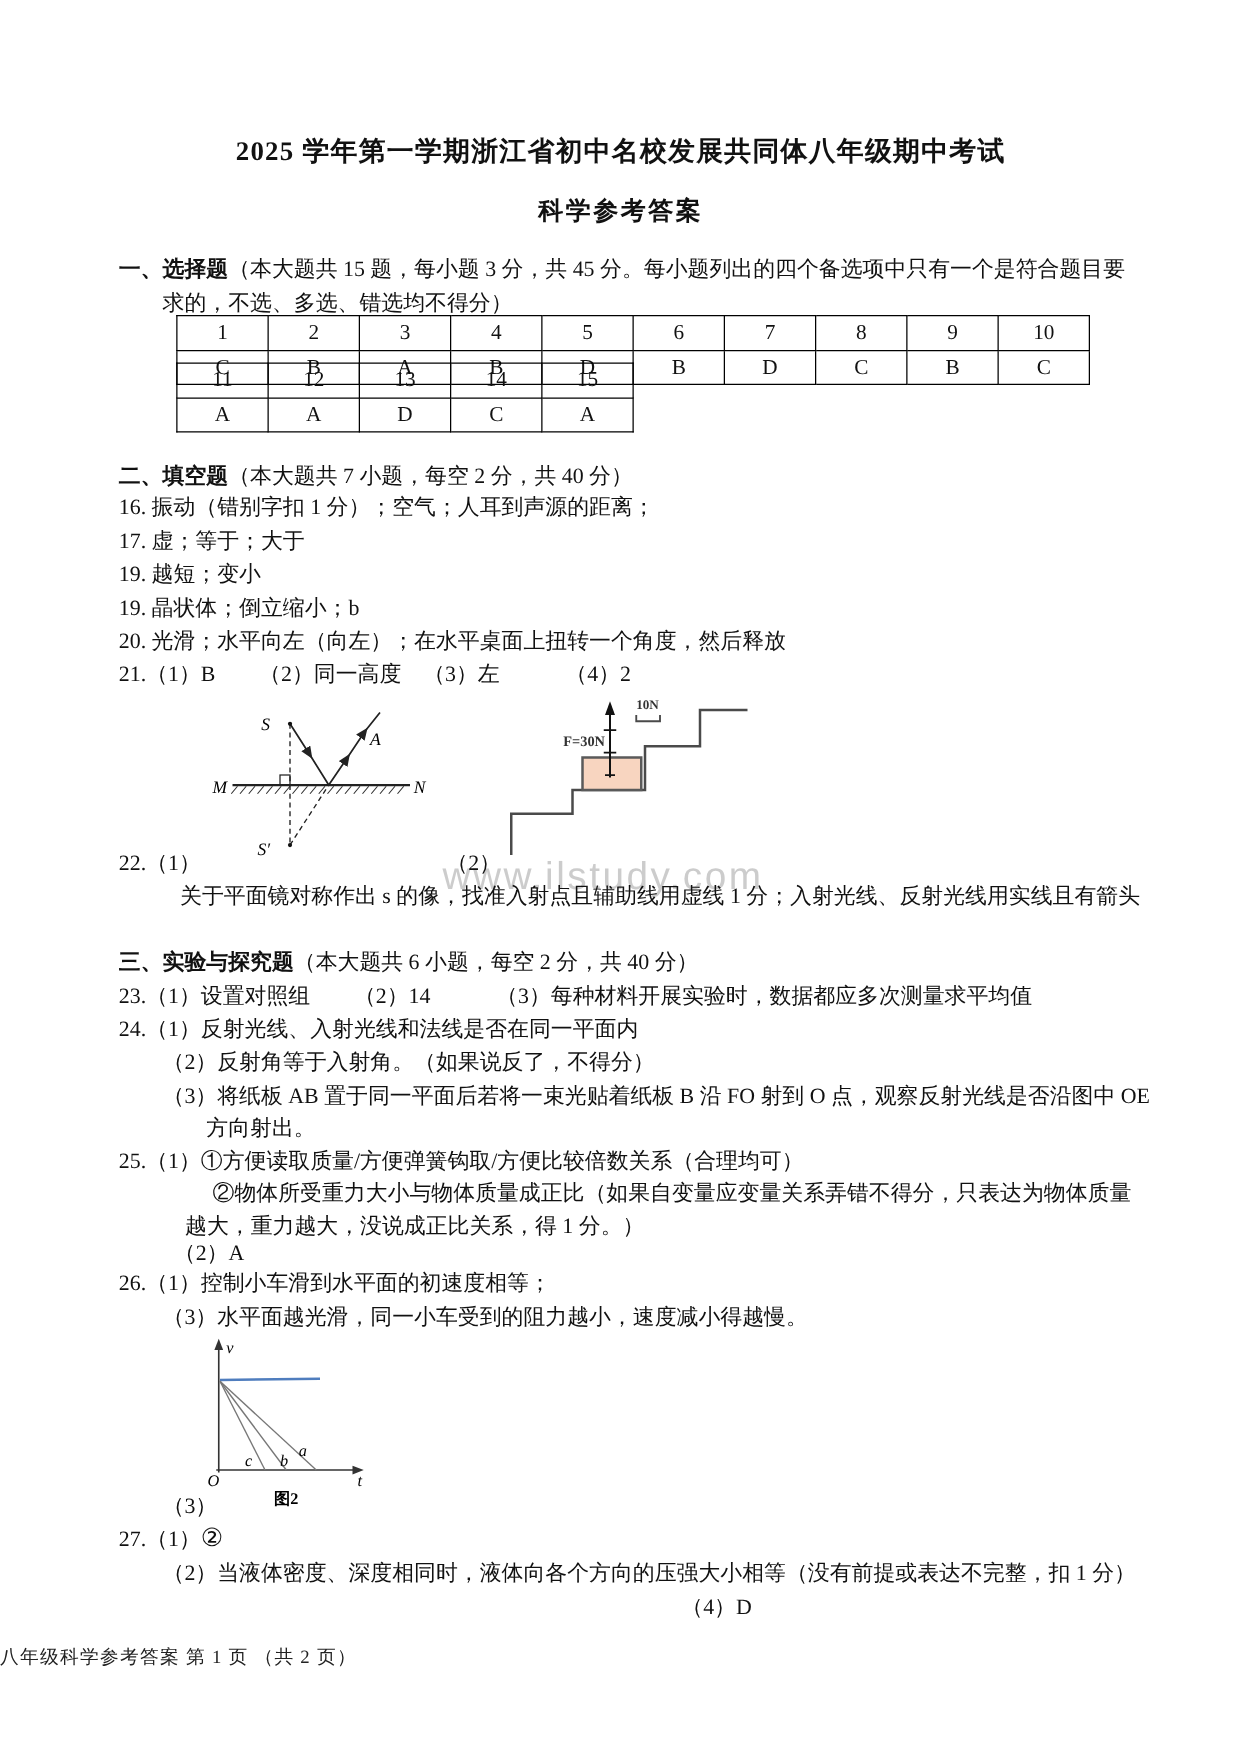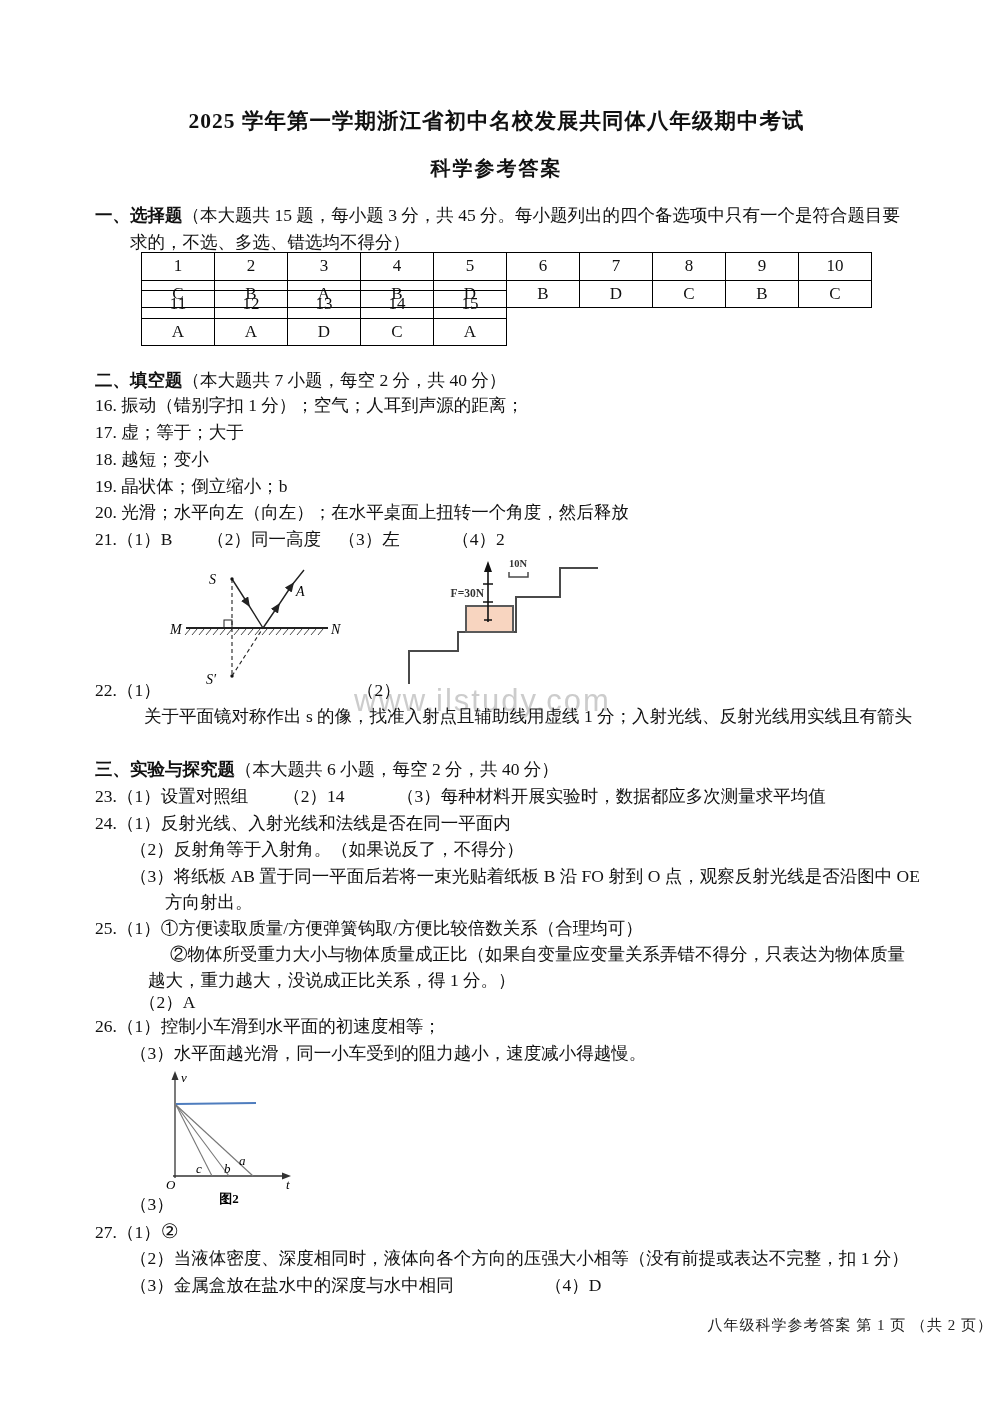--- a/index.html
+++ b/index.html
@@ -11,21 +11,21 @@
             font-size:20px;font-weight:bold;font-family:"Liberation Sans","DejaVu Sans",sans-serif;letter-spacing:2px;}
   .line{position:absolute;font-size:17.5px;line-height:22px;white-space:pre;color:#111;}
   .hd{font-weight:bold;font-family:"Liberation Sans","DejaVu Sans",sans-serif;margin-top:12px;}
   table.anskey{position:absolute;border-collapse:collapse;table-layout:fixed;}
   table.anskey td{width:72px;height:26.5px;border:1px solid #000;text-align:center;
                   vertical-align:middle;font-size:17px;padding:0;}
   .watermark{position:absolute;left:354px;top:683px;font-size:31px;letter-spacing:2px;
              font-family:"Liberation Sans","DejaVu Sans",sans-serif;color:rgba(170,170,170,0.6);z-index:0;}
   .fig{position:absolute;}
   .big2{font-size:20px;}
-  .footer{position:absolute;top:1316px;left:0;right:0;text-align:right;font-size:15px;color:#222;letter-spacing:1px;}
+  .footer{position:absolute;top:1316px;left:0;right:0;text-align:left;font-size:15px;color:#222;letter-spacing:1px;}
   svg text{font-family:"Liberation Serif","DejaVu Serif",serif;}
   .z1{z-index:1;}
 </style>
 </head>
 <body>
 
 <div class="page">
 
   <div class="watermark">www.ilstudy.com</div>
 
@@ -79,21 +79,21 @@
       <td>D</td>
       <td>C</td>
       <td>A</td>
     </tr>
   </tbody>
     </table>
 
   <div class="line z1" style="left:95px;top:369px"><span class="hd">二、填空题</span><span>（本大题共 7 小题，每空 2 分，共 40 分）</span></div>
   <div class="line z1" style="left:95px;top:394px">16. 振动（错别字扣 1 分）；空气；人耳到声源的距离；</div>
   <div class="line z1" style="left:95px;top:421px">17. 虚；等于；大于</div>
-  <div class="line z1" style="left:95px;top:448px">18. 越短；变小</div>
+  <div class="line z1" style="left:95px;top:448px">19. 越短；变小</div>
   <div class="line z1" style="left:95px;top:475px">19. 晶状体；倒立缩小；b</div>
   <div class="line z1" style="left:95px;top:501px">20. 光滑；水平向左（向左）；在水平桌面上扭转一个角度，然后释放</div>
   <div class="line z1" style="left:95px;top:528px">21.（1）B　　（2）同一高度　（3）左　　　（4）2</div>
 
   <svg class="fig" style="left:158px;top:552px" width="195" height="140" viewBox="0 0 195 140">
     <defs>
       <marker id="arrm" markerWidth="9" markerHeight="8" refX="4.5" refY="3" orient="auto">
         <path d="M0,0 L7,3 L0,6 Z" fill="#222"></path>
       </marker>
     </defs>
@@ -159,18 +159,17 @@
     <text x="31" y="14" font-size="13" font-style="italic">v</text>
     <text x="136" y="121" font-size="13" font-style="italic">t</text>
     <text x="16" y="121" font-size="13" font-style="italic">O</text>
     <text x="79" y="135" font-size="13" font-weight="bold" text-anchor="middle" font-family="Liberation Sans, DejaVu Sans, sans-serif">图2</text>
   </svg>
 
   <div class="line z1" style="left:130px;top:1193px">（3）</div>
 
   <div class="line z1" style="left:95px;top:1220px"><span>27.（1）</span><span class="big2">②</span></div>
   <div class="line z1" style="left:130px;top:1247px">（2）当液体密度、深度相同时，液体向各个方向的压强大小相等（没有前提或表达不完整，扣 1 分）</div>
-  <div class="line z1" style="left:130px;top:1274px">（3）金属盒放在盐水中的深度与水中相同</div>
   <div class="line z1" style="left:545px;top:1274px">（4）D</div>
 
   <div class="footer z1">八年级科学参考答案 第 1 页 （共 2 页）</div>
 
 </div>
 
 </body></html>

